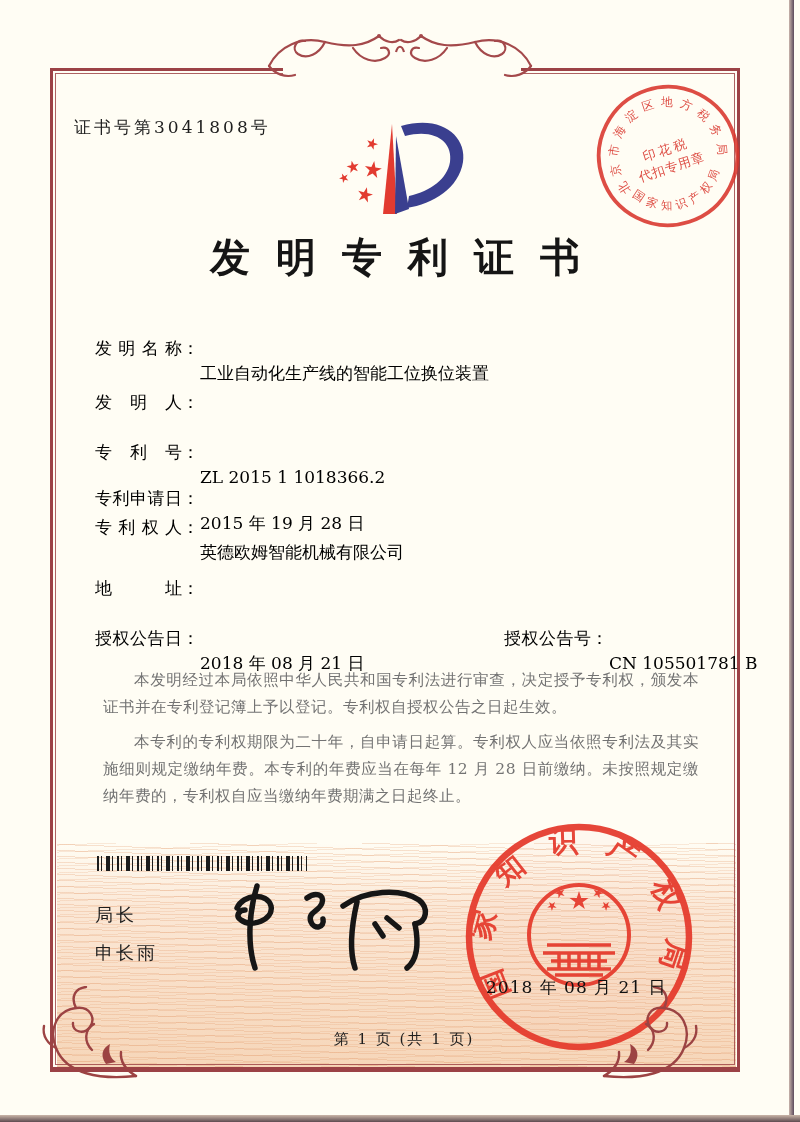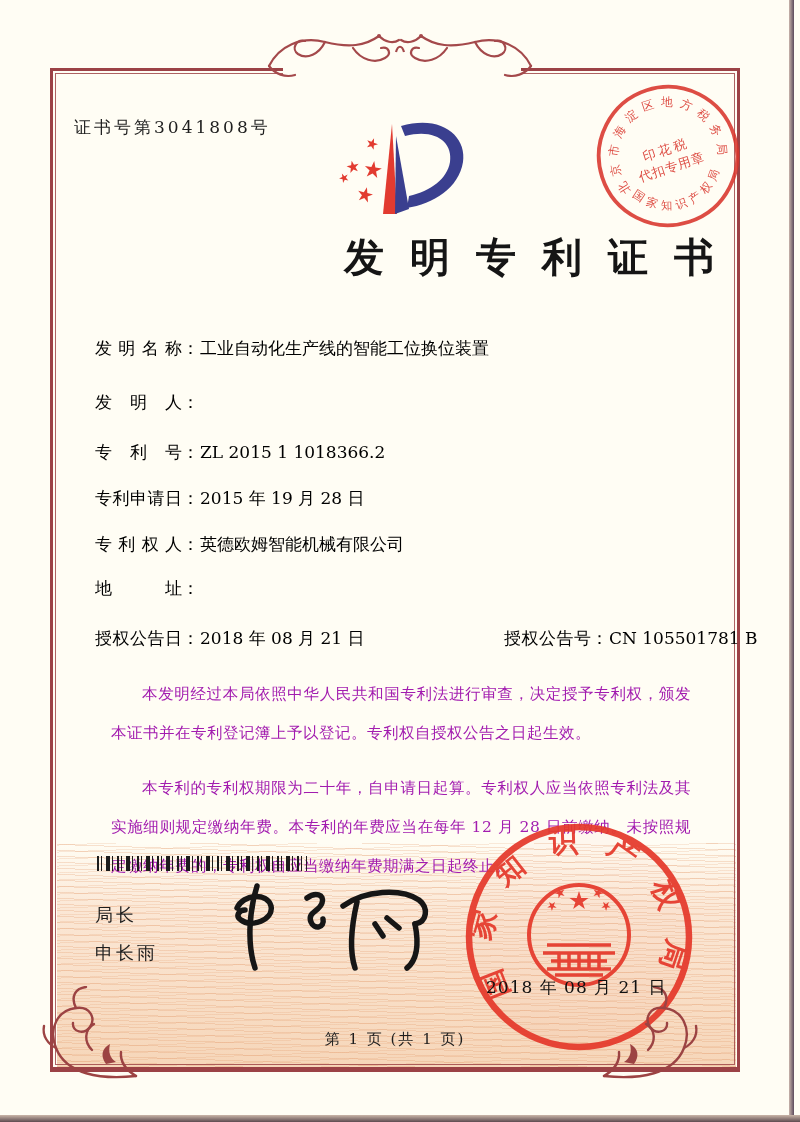--- a/index.html
+++ b/index.html
@@ -21,40 +21,40 @@
   .border-inner{position:absolute;inset:2px;border:1px solid rgba(160,70,72,.85);}
   .border-patch{left:283px;top:63px;width:238px;height:14px;background:#fffdf4;z-index:3;}
   
   .guilloche{left:57px;top:843px;width:679px;height:224px;z-index:1;
     background:
       repeating-linear-gradient(2deg, rgba(226,152,104,.28) 0 1px, rgba(0,0,0,0) 1px 6px),
       repeating-linear-gradient(-2deg, rgba(226,152,104,.20) 0 1px, rgba(0,0,0,0) 1px 7px),
       linear-gradient(to bottom, rgba(252,240,228,0) 0%, #fbe7d5 30%, #f6d6b9 100%);}
   .content{z-index:4;text-align:right;}
   .cert-no{left:74px;top:116px;font-size:17px;letter-spacing:3px;z-index:4;}
-  .title{left:50px;top:230px;width:690px;text-align:right;font-size:40px;font-weight:600;
+  .title{left:50px;top:230px;width:690px;text-align:center;font-size:40px;font-weight:600;
     letter-spacing:26px;text-indent:26px;color:#151515;z-index:4;}
   .logo{left:329px;top:114px;z-index:4;}
   .tax-stamp{left:592px;top:80px;z-index:5;opacity:.88;}
   .frow{position:absolute;left:95px;width:625px;display:flex;font-size:17px;line-height:24px;color:#000000;z-index:4;}
   .flabel{flex:none;width:87px;text-align:justify;text-align-last:justify;}
   .fcolon{flex:none;width:18px;}
-  .fvalue{flex:1;}
-  .r1{top:336px}.r2{top:390px}.r3{top:440px}.r4{top:486px}.r5{top:532px}.r6{top:576px}
+  .fvalue{flex:1;margin-top:25px;}
+  .r1{top:336px}.r2{top:390px}.r3{top:440px}.r4{top:486px}.r5{top:515px}.r6{top:576px}
   .r7a{top:626px;width:380px}.r7b{top:626px;left:504px;width:262px}
   .paras{left:95px;top:659px;width:612px;z-index:4;}
-  .paras p{margin:16px;font-size:15.5px;line-height:39px;letter-spacing:.5px;text-indent:2em;text-align:justify;color:#a21caf;}
+  .paras p{margin:8px;font-size:15.5px;line-height:27px;letter-spacing:.5px;text-indent:2em;text-align:justify;color:#737373;}
   .barcode{left:97px;top:856px;width:210px;height:15px;z-index:4;
     background:repeating-linear-gradient(90deg,#1c1c1c 0 2px,rgba(0,0,0,0) 2px 4px,#1c1c1c 4px 5px,rgba(0,0,0,0) 5px 9px,#1c1c1c 9px 13px,rgba(0,0,0,0) 13px 15px,#1c1c1c 15px 16px,rgba(0,0,0,0) 16px 20px);}
   .director-title{left:95px;top:903px;font-size:18px;letter-spacing:3px;z-index:4;}
   .director-name{left:95px;top:941px;font-size:18px;letter-spacing:3px;z-index:4;}
   .signature{left:215px;top:872px;z-index:5;}
   .big-seal{left:459px;top:817px;z-index:4;opacity:.93;}
   .seal-date{left:486px;top:976px;font-size:17px;letter-spacing:1px;color:#101010;z-index:6;font-weight:500;}
-  .footer{left:50px;top:1030px;width:690px;text-align:center;font-size:15px;letter-spacing:2px;z-index:4;}
+  .footer{left:50px;top:1030px;width:690px;text-align:center;font-size:15px;letter-spacing:2px;z-index:4;padding-left:9px;}
   .ornament-top{left:265px;top:22px;z-index:4;}
   .flourish-l{left:36px;top:986px;z-index:5;}
   .flourish-r{left:599px;top:986px;z-index:5;transform:scale(-1,1);}
 </style>
 </head>
 <body>
 
 <svg width="0" height="0" style="position:absolute" aria-hidden="true">
   <defs>
     <polygon id="star5" points="0,-1 0.2245,-0.309 0.951,-0.309 0.363,0.118 0.588,0.809 0,0.382 -0.588,0.809 -0.363,0.118 -0.951,-0.309 -0.2245,-0.309"></polygon>

